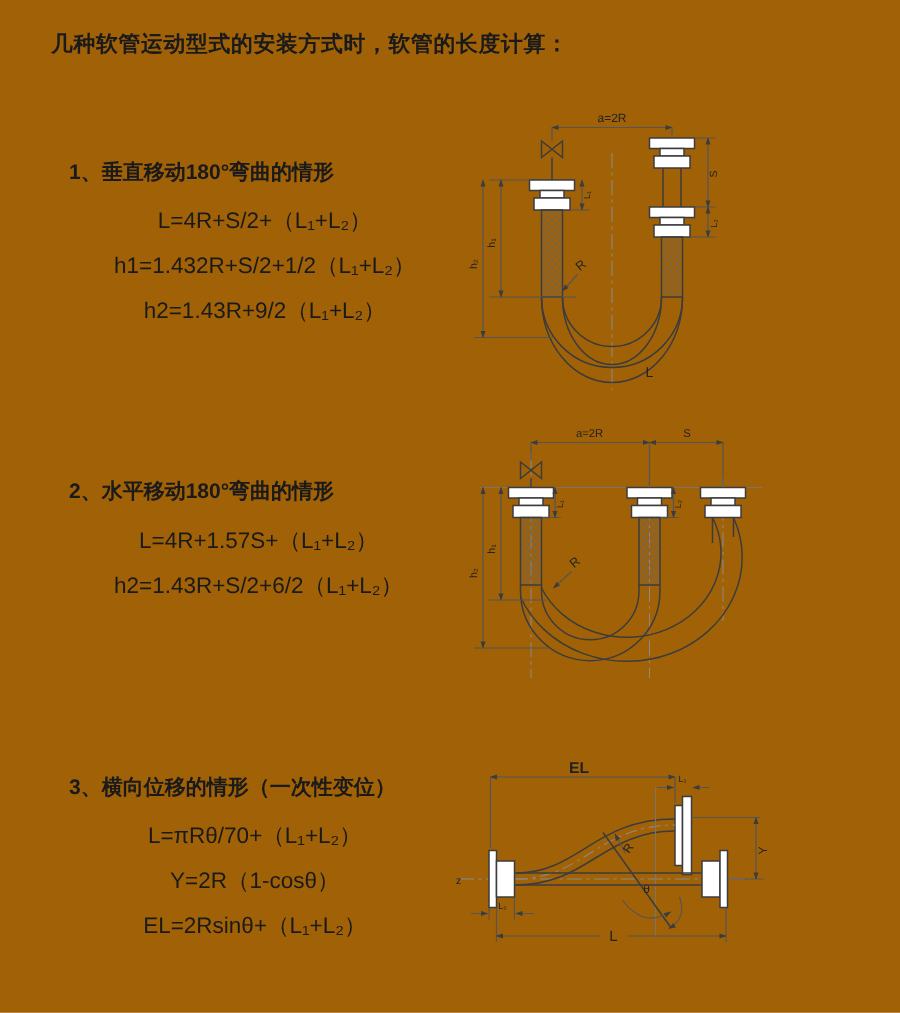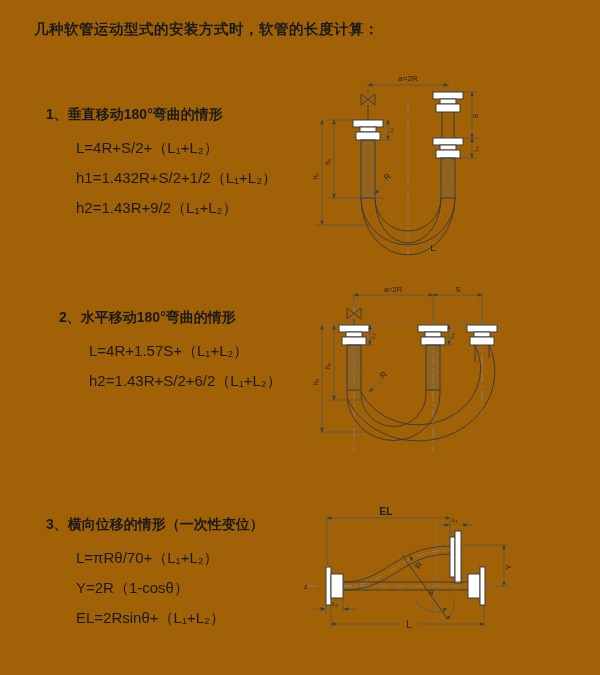--- a/index.html
+++ b/index.html
@@ -2,21 +2,21 @@
 <html><head>
 <meta charset="utf-8">
 <style>
   html,body{margin:0;padding:0;}
   body{width:600px;height:675px;background:#ffffff;position:relative;
        font-family:"Liberation Sans","DejaVu Sans",sans-serif;color:#1a1a1a;}
   .page{position:absolute;inset:0;background:#a16207;overflow:hidden;}
   .title{position:absolute;left:34px;top:20px;font-size:14.5px;font-weight:bold;letter-spacing:.5px;}
   .section{position:absolute;}
   .heading{font-size:14px;font-weight:bold;white-space:nowrap;}
-  .formulas{margin:9px 0 0 30px;font-size:15px;line-height:30px;white-space:nowrap;}
+  .formulas{margin:9px 0 0 30px;font-size:15px;line-height:30px;white-space:nowrap;text-align:center;}
   .diagram{position:absolute;}
   svg text{fill:#222;font-family:"Liberation Sans","DejaVu Sans",sans-serif;}
   .ol{stroke:#3c3c3c;stroke-width:1;fill:none;}
   .dl{stroke:#555;stroke-width:.8;fill:none;}
   .thin{stroke:#777;stroke-width:.6;fill:none;}
   .fit{fill:#ffffff;stroke:#3c3c3c;stroke-width:1;}
   .braidrect{fill:url(#braid);stroke:#3c3c3c;stroke-width:1;}
   .cl{stroke:#8a8a8a;stroke-width:.7;fill:none;stroke-dasharray:10 3 2 3;}
   .cdash{stroke:#8a8a8a;stroke-width:.7;fill:none;stroke-dasharray:8 3 2 3;}
 </style>
@@ -103,21 +103,21 @@
     <text x="166" y="48" font-size="7" text-anchor="middle" transform="rotate(-90 166 48)">S</text>
     <line class="dl" x1="160" y1="70" x2="160" y2="90" marker-start="url(#ar)" marker-end="url(#ar)"></line>
     <text x="166" y="81" font-size="6" text-anchor="middle" transform="rotate(-90 166 81)">L₂</text>
 
     <line class="dl" x1="73" y1="115" x2="63" y2="126" marker-end="url(#ar)"></line>
     <text x="77" y="111" font-size="8.5" text-anchor="middle" transform="rotate(-40 77 111)">R</text>
 
     <text x="121" y="183" font-size="9.5" text-anchor="middle">L</text>
   </svg>
 
-  <div class="section" style="left:46px;top:309px;margin-left:13px;">
+  <div class="section" style="left:46px;top:319px;">
     <div class="heading">2、水平移动180°弯曲的情形</div>
     <div class="formulas">
       <div>L=4R+1.57S+（L₁+L₂）</div>
       <div>h2=1.43R+S/2+6/2（L₁+L₂）</div>
     </div>
   </div>
 
   <svg class="diagram" style="left:312px;top:282px;" width="275" height="195" viewBox="0 0 275 195">
 
     <line class="cl" x1="42" y1="20" x2="42" y2="170"></line>

